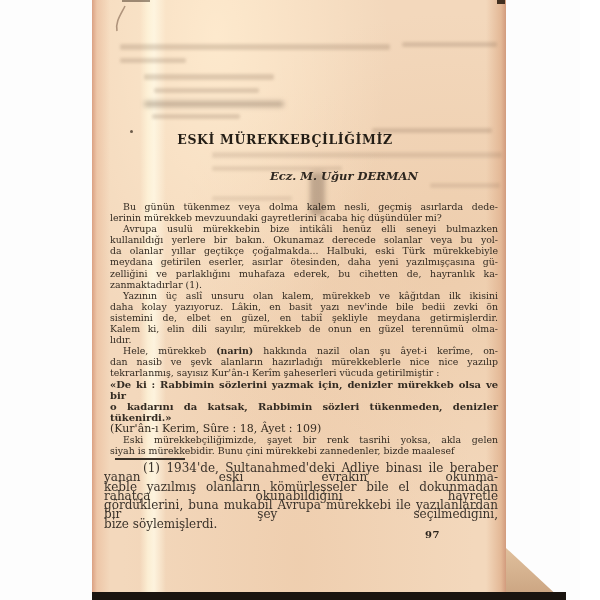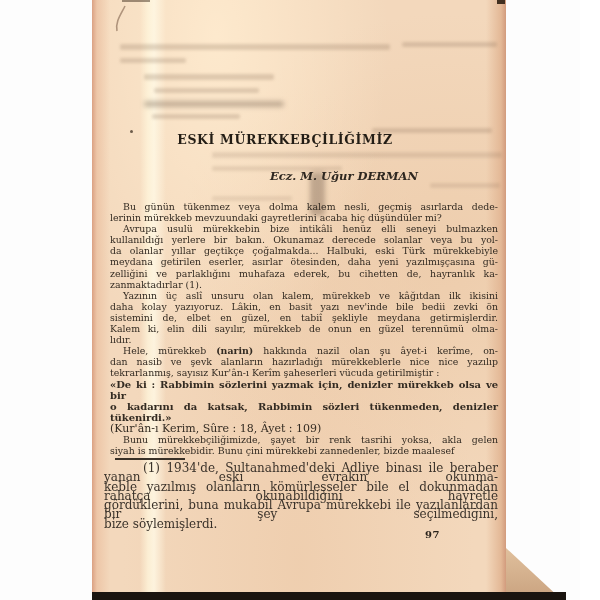--- a/index.html
+++ b/index.html
@@ -111,21 +111,21 @@
           <div class="tline">Hele, mürekkeb <b>(narin)</b> hakkında nazil olan şu âyet-i kerîme, on-</div>
           <div class="tline">dan nasib ve şevk alanların hazırladığı mürekkeblerle nice nice yazılıp</div>
           <div class="tline last">tekrarlanmış,  sayısız Kur'ân-ı Kerîm şaheserleri vücuda getirilmiştir :</div>
         </div>
       <div class="para quote">
           <div class="tline">«De ki : Rabbimin sözlerini yazmak için, denizler mürekkeb olsa ve bir</div>
           <div class="tline last">o kadarını da katsak, Rabbimin sözleri tükenmeden, denizler tükenirdi.»</div>
         </div>
       <div class="refline">(Kur'ân-ı Kerim, Sûre : 18, Âyet : 109)</div>
       <div class="para indent">
-          <div class="tline">Bunu mürekkebçiliğimizde, şayet bir renk tasrihi yoksa, akla gelen</div>
+          <div class="tline">Eski mürekkebçiliğimizde, şayet bir renk tasrihi yoksa, akla gelen</div>
           <div class="tline last">siyah is mürekkebidir. Bunu çini mürekkebi zannedenler, bizde maalesef</div>
         </div>
     </div>
 
     <div class="fnrule"></div>
     <div class="footnote">
         <div class="tline">(1) 1934'de, Sultanahmed'deki Adliye binası ile beraber yanan eski evrakın okunma-</div>
         <div class="tline">keble yazılmış olanların kömürleşseler bile el dokunmadan rahatça okunabildiğini hayretle</div>
         <div class="tline">gördüklerini, buna mukabil Avrupa mürekkebi ile yazılanlardan bir şey seçilmediğini,</div>
         <div class="tline last">bize söylemişlerdi.</div>

